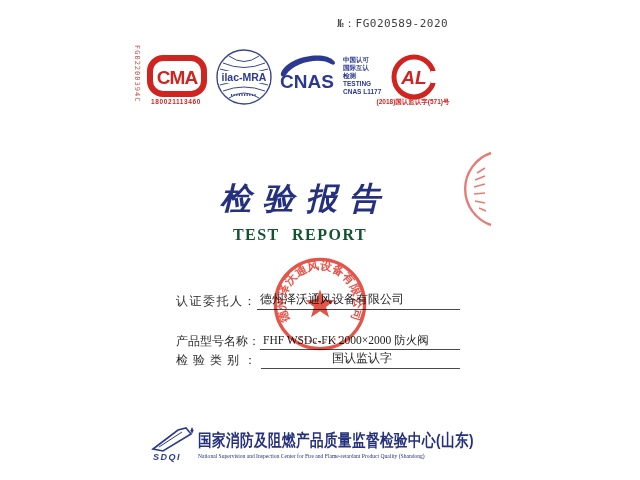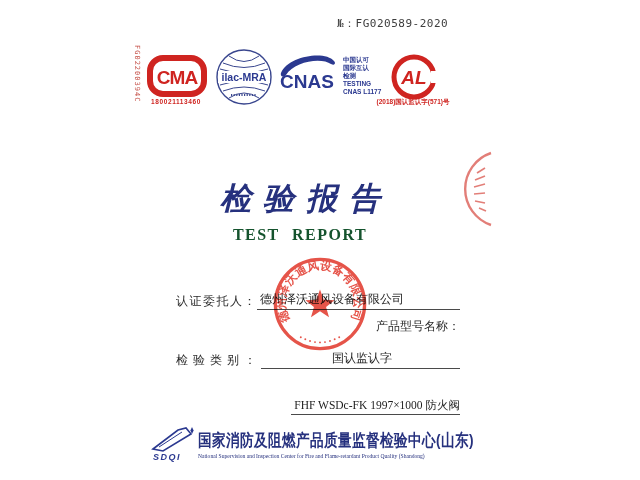--- a/index.html
+++ b/index.html
@@ -29,21 +29,21 @@
 
   
   .title-wrap{left:130px;top:178px;width:340px;text-align:center;}
   .title-cn{font-family:"Liberation Sans",sans-serif;font-weight:bold;font-size:31px;
             color:#26317e;letter-spacing:12px;margin-right:-12px;font-style:italic;}
   .title-en{margin-top:6px;font-family:"Liberation Serif",serif;font-weight:bold;
             font-size:16px;color:#14532d;letter-spacing:1.5px;word-spacing:7px;}
 
   
   .field-row{left:176px;width:284px;height:17px;display:flex;align-items:flex-end;font-size:12px;}
-  .row-0{top:293px;} .row-1{top:318px;flex-direction:column;} .row-2{top:352px;text-align:center;}
+  .row-0{top:293px;} .row-1{top:333px;} .row-2{top:352px;text-align:center;}
   .field-label{flex:0 0 80px;color:#2a2a2a;white-space:nowrap;}
   .row-0 .field-label{letter-spacing:1.5px;}
   .row-2 .field-label{letter-spacing:5px;}
   .field-value{flex:1 1 auto;border-bottom:1px solid #4a4a4a;color:#1d1d1d;
                white-space:nowrap;padding:0 0 1px 3px;}
   .row-1 .field-value{font-size:11.5px;}
 
   
   .company-seal{left:272px;top:256px;opacity:.87;mix-blend-mode:multiply;}
   .partial-stamp{left:455px;top:151px;opacity:.75;mix-blend-mode:multiply;}
@@ -108,21 +108,21 @@
     <div class="title-cn">检验报告</div>
     <div class="title-en">TEST REPORT</div>
   </div>
 
   <div class="abs field-row row-0">
     <span class="field-label">认证委托人：</span>
     <span class="field-value">德州泽沃通风设备有限公司</span>
   </div>
   <div class="abs field-row row-1">
     <span class="field-label">产品型号名称：</span>
-    <span class="field-value">FHF WSDc-FK 1997×1000 防火阀</span>
+    <span class="field-value">FHF WSDc-FK 2000×2000 防火阀</span>
   </div>
   <div class="abs field-row row-2">
     <span class="field-label">检验类别：</span>
     <span class="field-value">国认监认字</span>
   </div>
 
   <svg class="abs company-seal" width="96" height="96" viewBox="0 0 100 100">
     <defs>
       <path id="sealArc" d="M18.8,68 A36,36 0 1 1 81.2,68" fill="none"></path>
     </defs>

